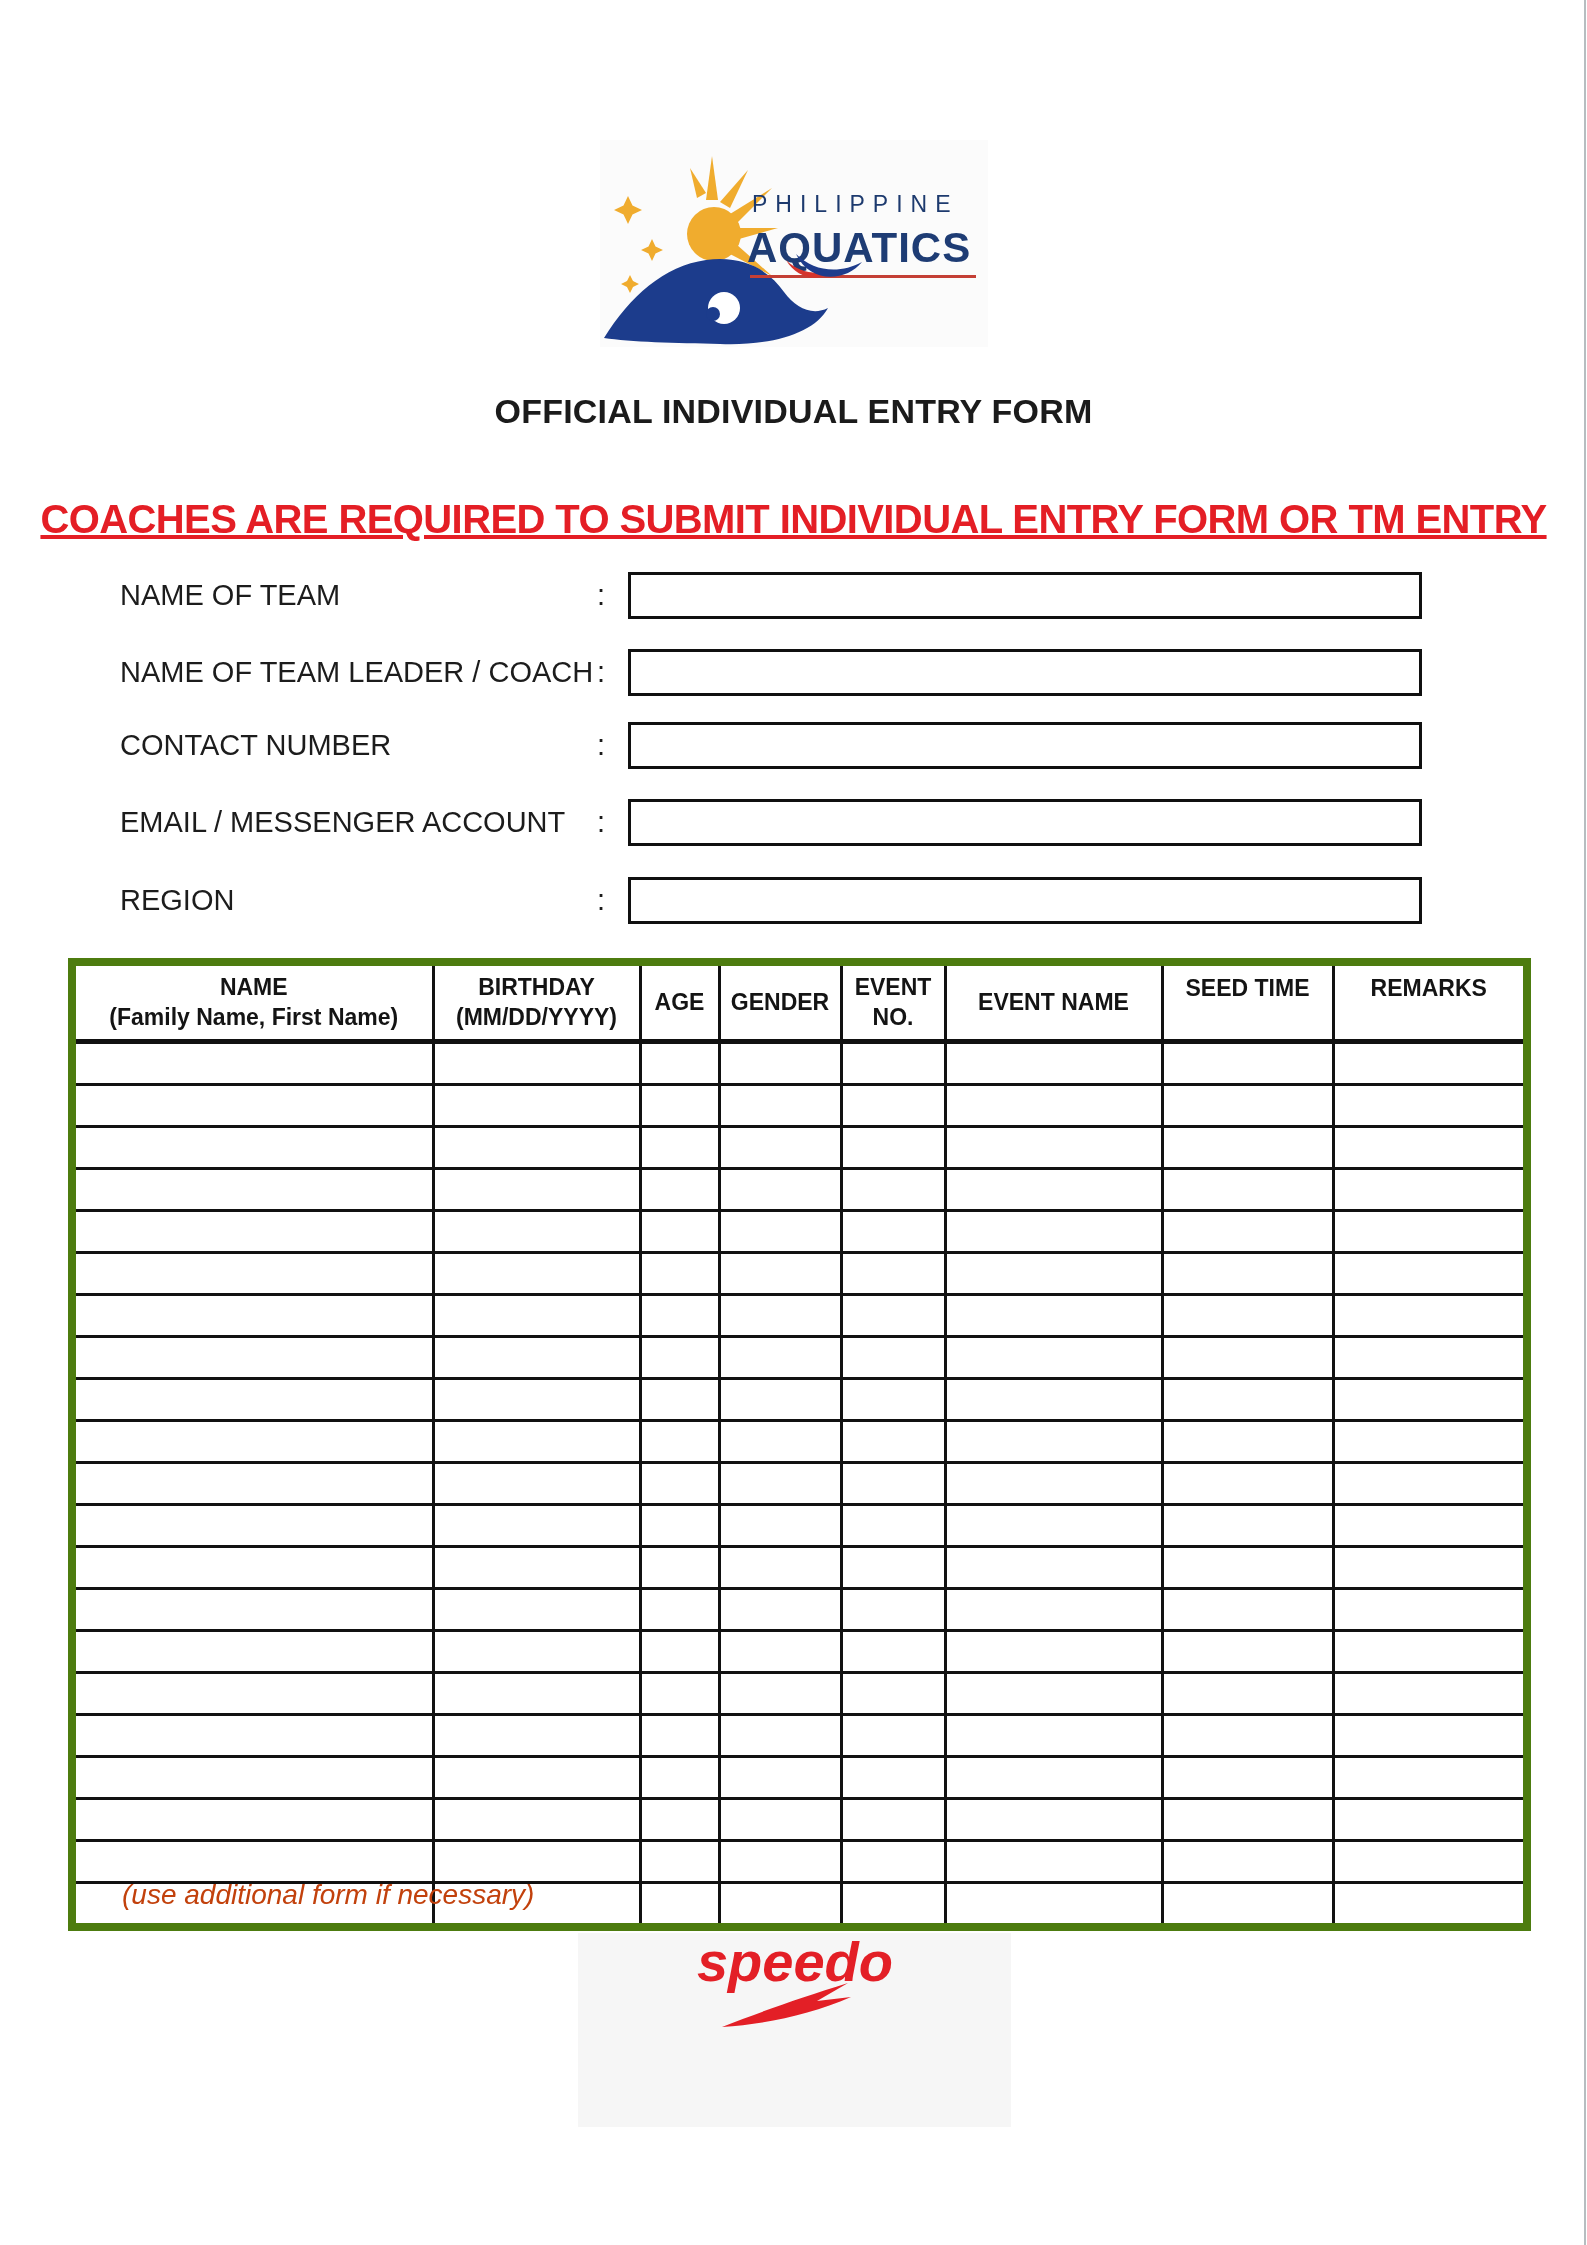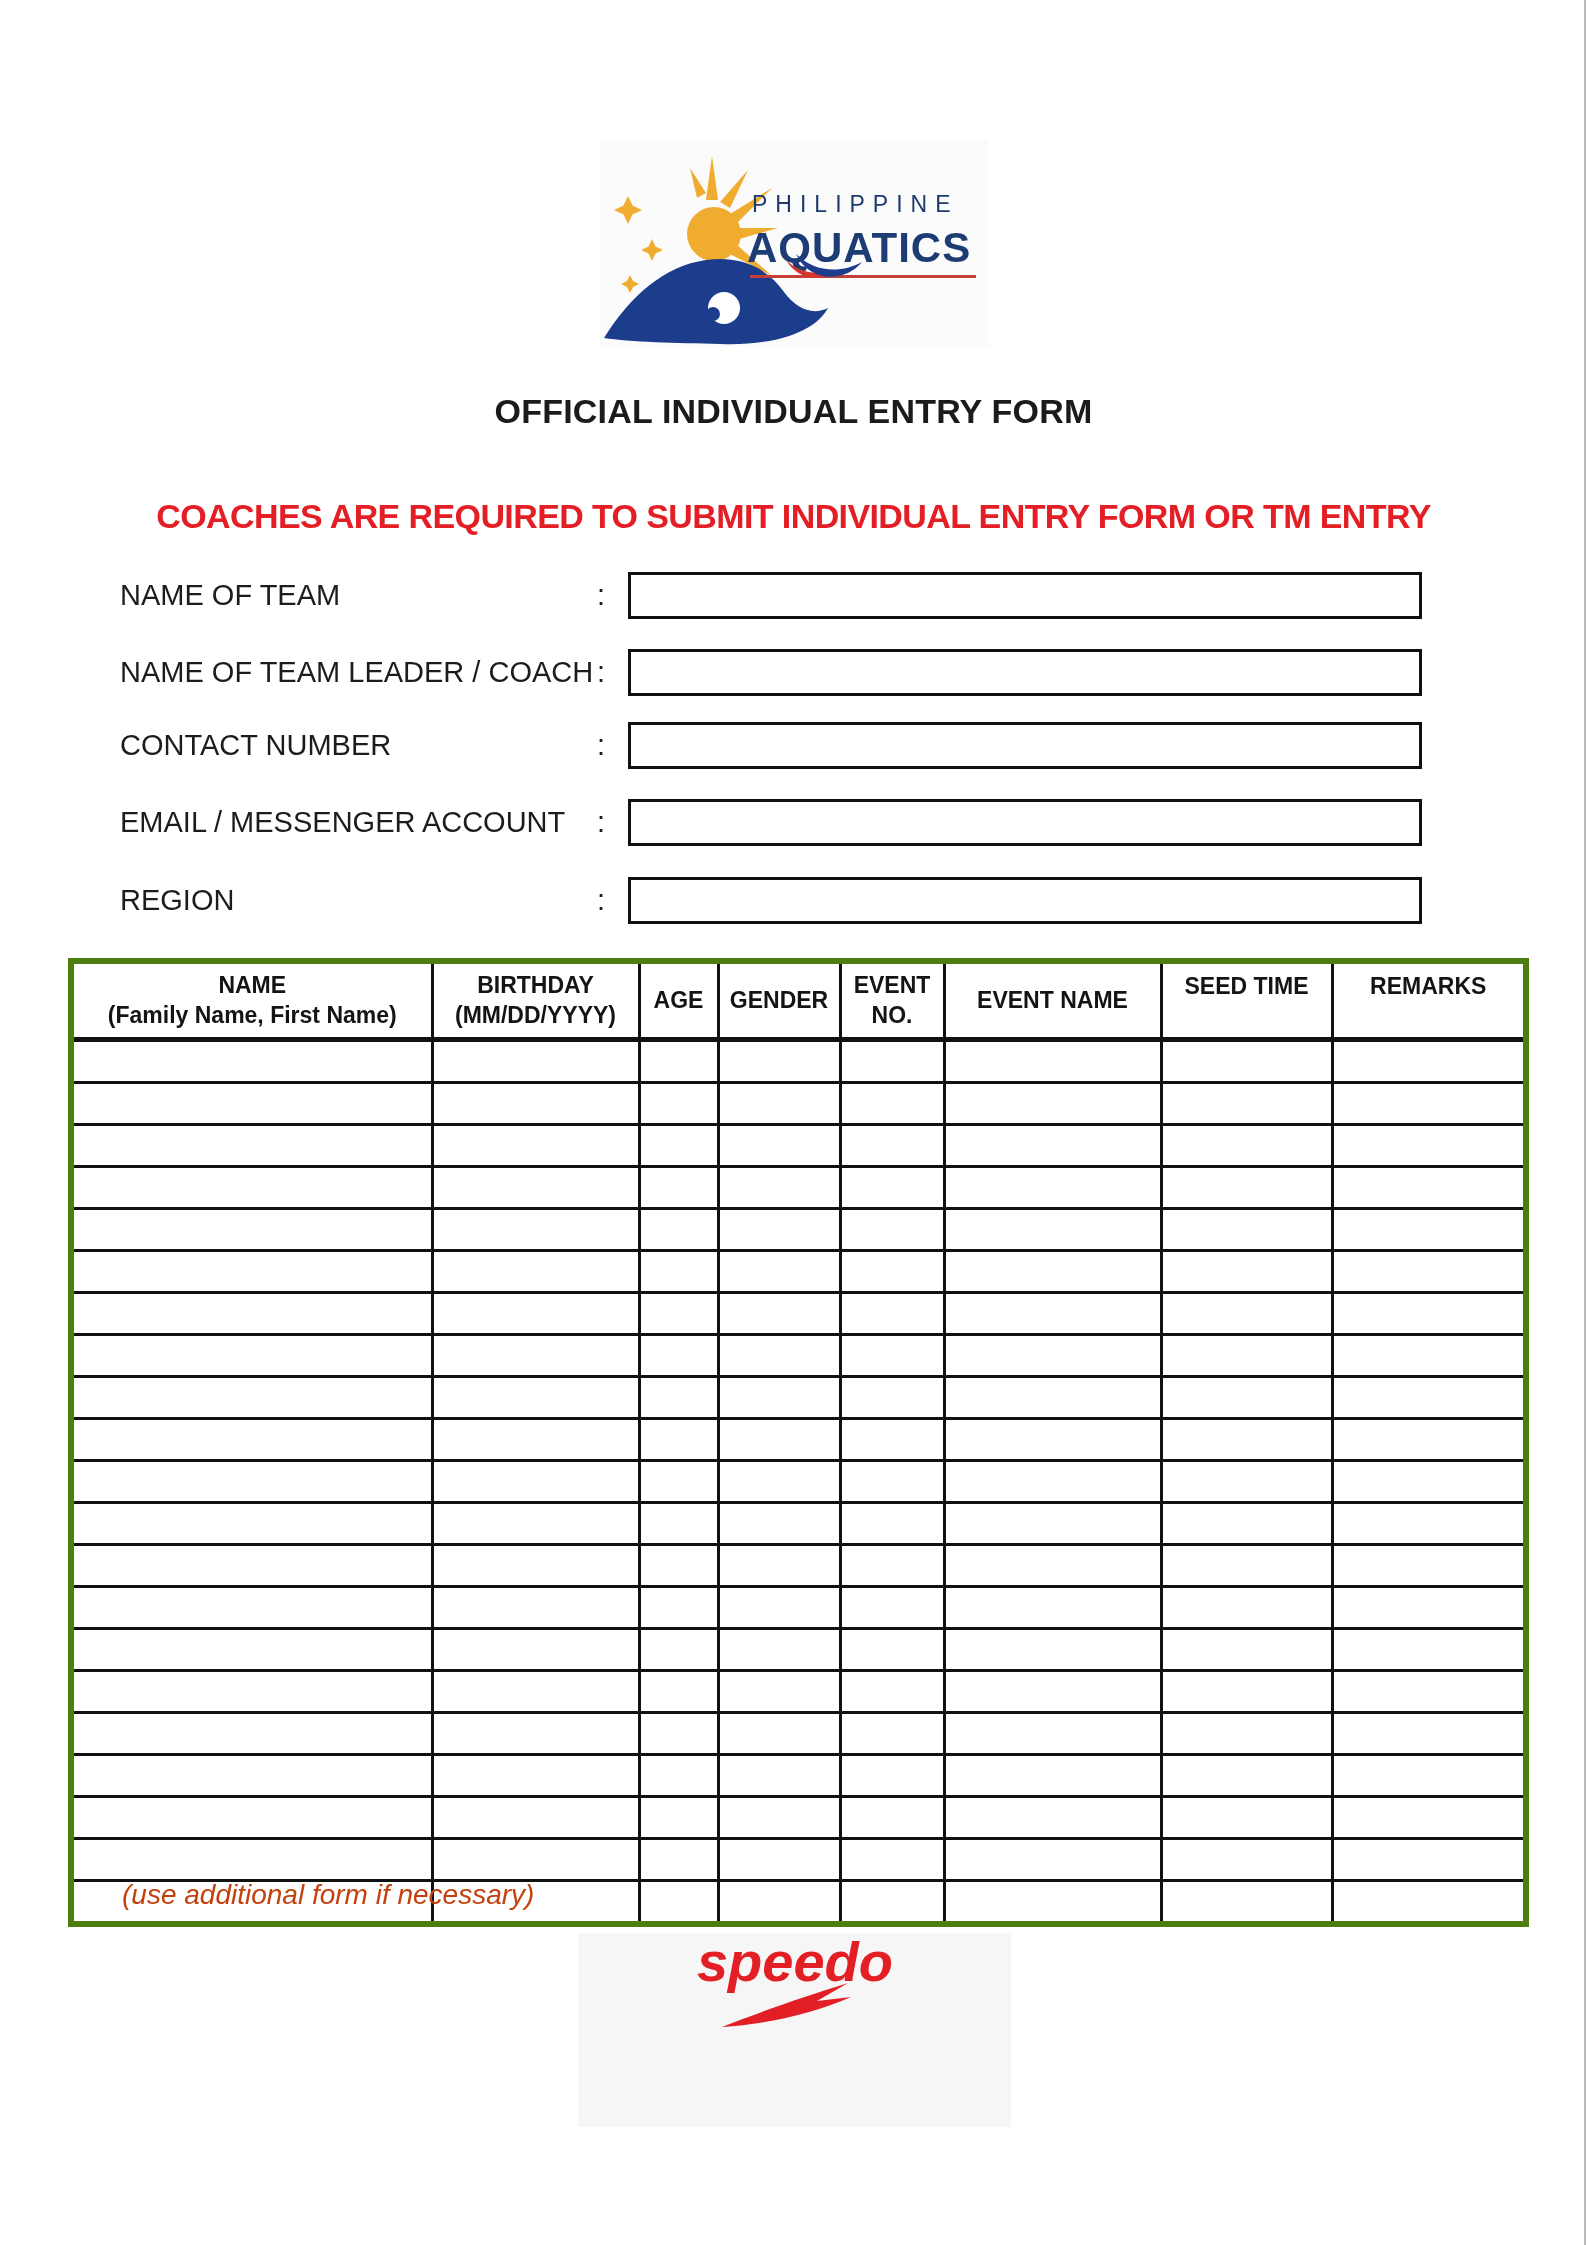--- a/index.html
+++ b/index.html
@@ -20,42 +20,42 @@
     background:#fbfbfb;
   }
   
   .title{
     position:absolute;left:0;top:389px;width:100%;
     text-align:center;font-weight:bold;font-size:34px;line-height:45px;
     color:#1b1b1b;letter-spacing:.2px;
   }
   .warning{
     position:absolute;left:0;top:497px;width:100%;
-    text-align:center;font-weight:bold;font-size:34px;
-    color:#e41e25;letter-spacing:-.6px;
+    text-align:center;font-weight:bold;font-size:40px;
+    color:#e41e25;letter-spacing:-.6px;text-decoration:underline;
   }
   
   .field-row{position:absolute;left:120px;height:47px;width:1350px;}
   .field-label{
     position:absolute;left:0;top:0;line-height:47px;
     font-size:29px;color:#1c1c1c;white-space:nowrap;
   }
   .field-colon{
     position:absolute;left:477px;top:0;line-height:47px;
     font-size:29px;color:#1c1c1c;
   }
   .field-box{
     position:absolute;left:508px;top:0;width:788px;height:41px;
     border:3px solid #101010;background:#ffffff;
   }
   
   .entry-table{
     position:absolute;left:68px;top:958px;width:1455px;
     border-collapse:collapse;table-layout:fixed;
-    border:6px solid #4d7c0f;
+    border:8px solid #4d7c0f;
   }
   .entry-table th,.entry-table td{border:3px solid #111111;background:#ffffff;}
   .entry-table th{
     height:63px;font-size:23px;font-weight:bold;color:#141414;
     text-align:center;vertical-align:middle;padding:2px 4px;line-height:1.3;
     border-bottom-width:5px;
   }
   .entry-table th.align-top{vertical-align:top;padding-top:8px;}
   .entry-table th .h1,.entry-table th .h2{display:block;}
   .entry-table th .h2:empty{display:none;}

